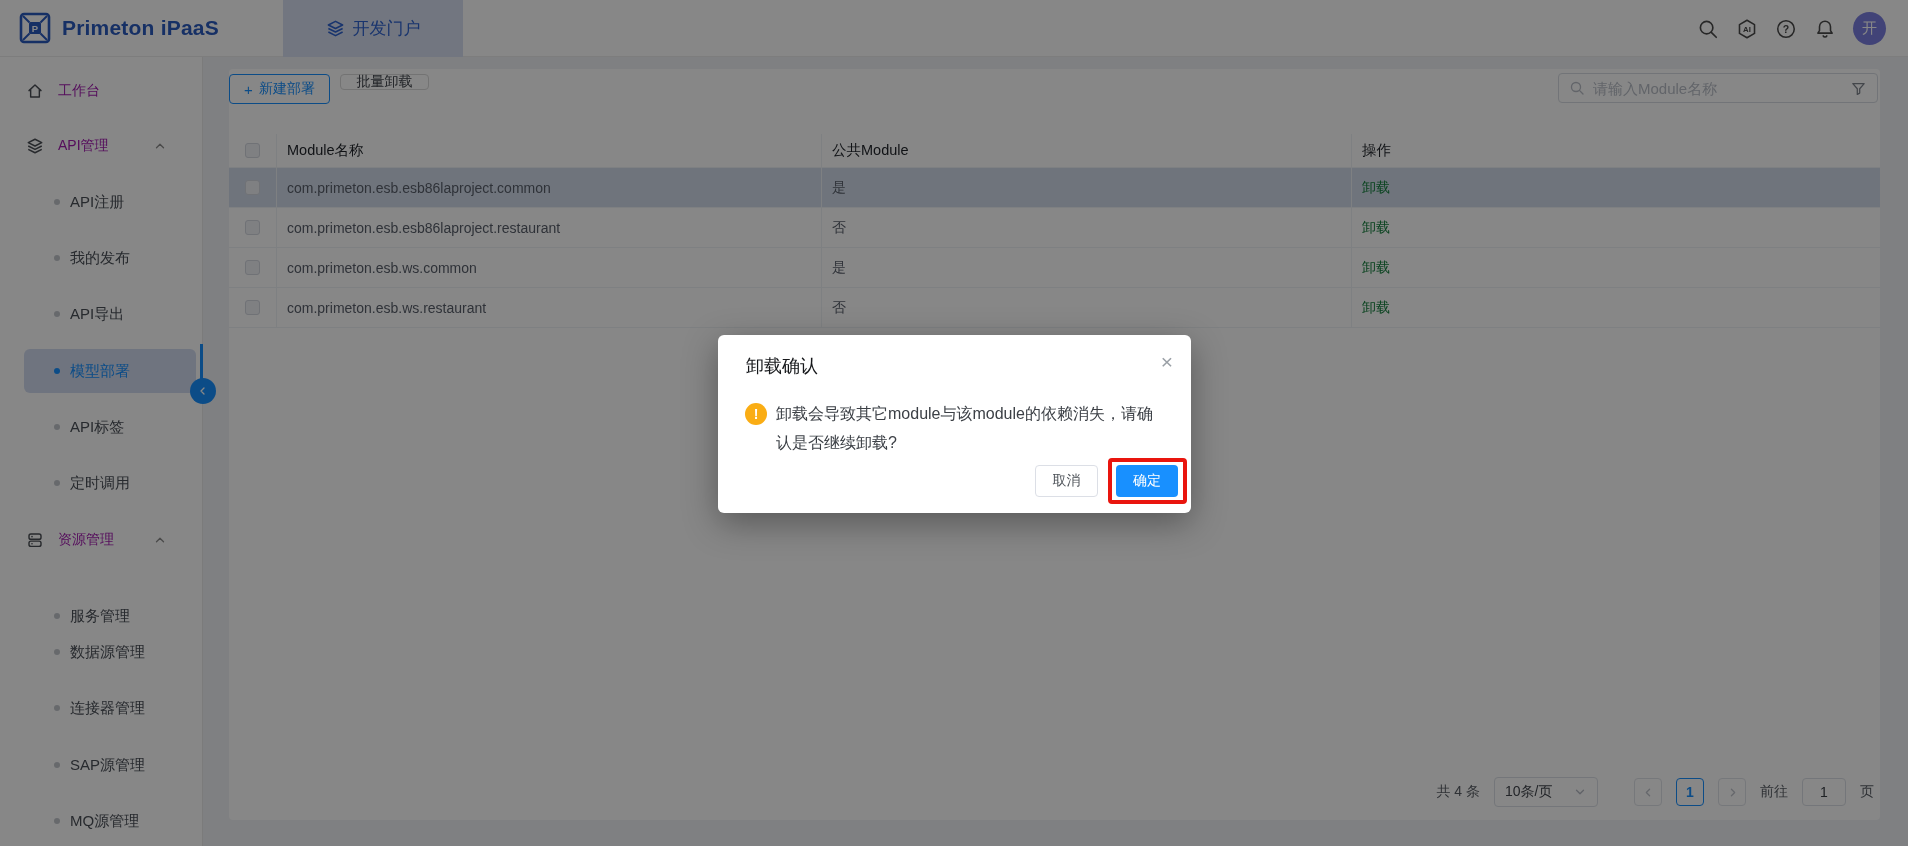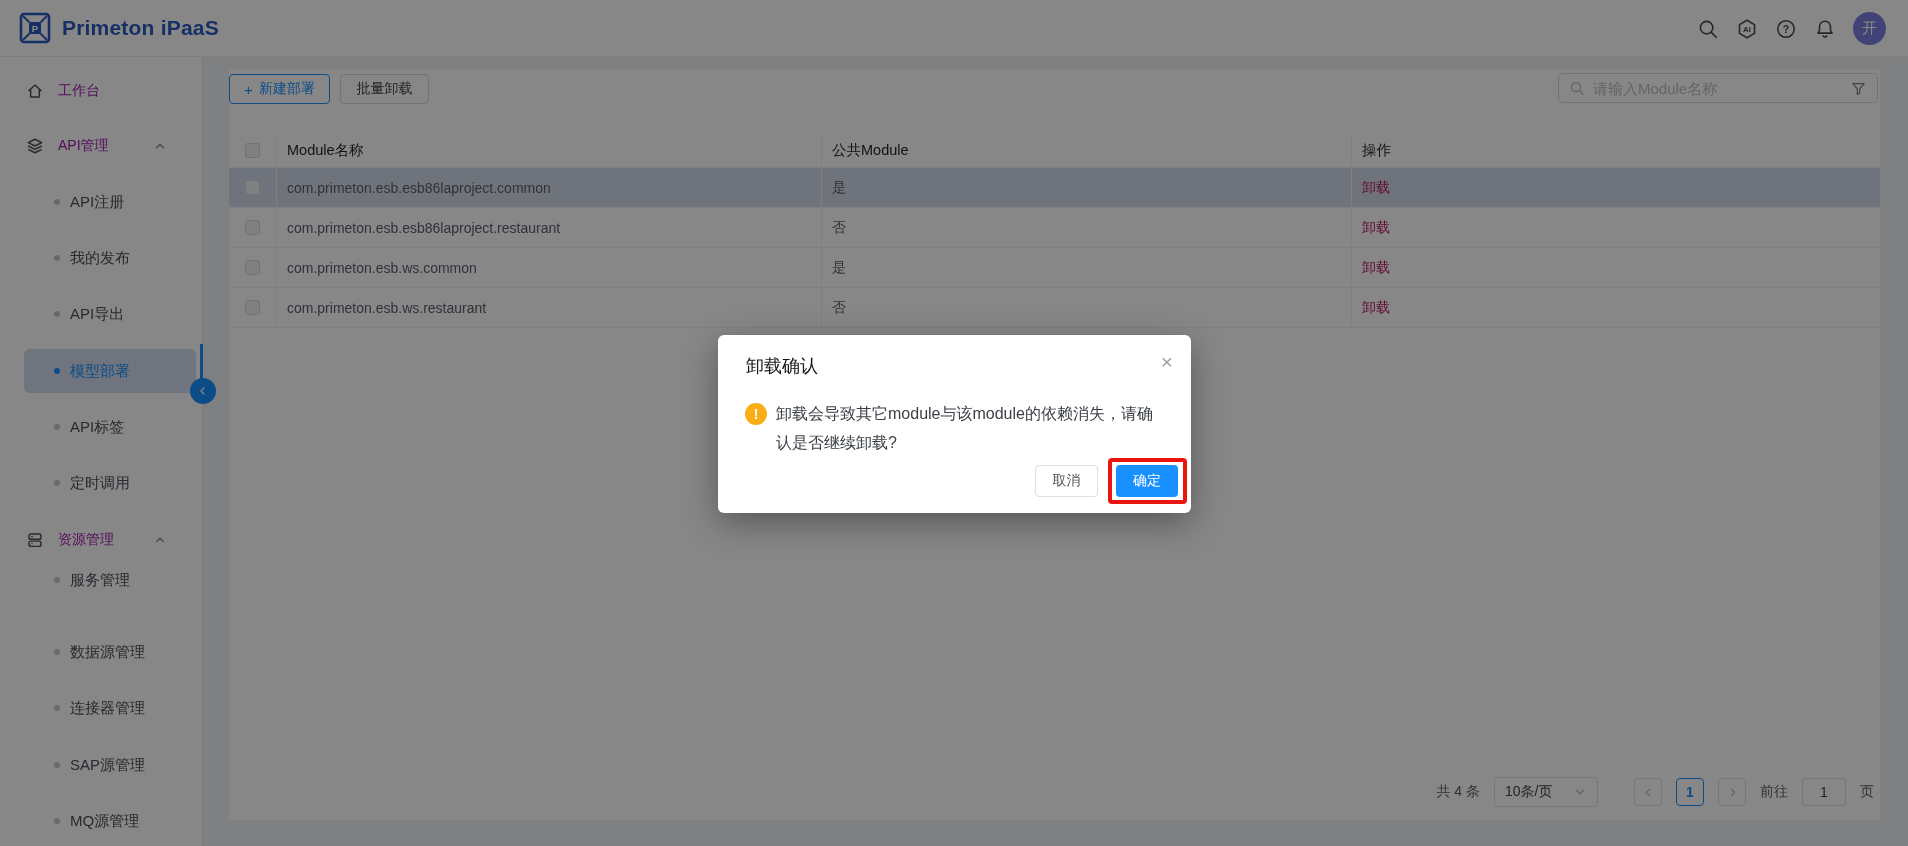--- a/index.html
+++ b/index.html
@@ -35,42 +35,42 @@
   .nav-sub.active .bullet { background:#1890ff; }
   .nav-sub.active .slabel { color:#1890ff; }
   .collapse-line { position:absolute; left:200px; top:344px; width:3px; height:36px; background:#1890ff; z-index:6; }
   .collapse-knob { position:absolute; left:190px; top:378px; width:26px; height:26px; border-radius:50%; background:#1890ff; color:#fff; display:flex; align-items:center; justify-content:center; z-index:6; cursor:pointer; }
 
   
   .card { position:absolute; left:229px; top:69px; width:1651px; height:751px; background:#ffffff; border-radius:4px; }
   .btn { display:flex; align-items:center; justify-content:center; font-size:14px; border-radius:4px; cursor:pointer; background:#fff; }
   .btn-new { position:absolute; left:0; top:5px; width:101px; height:30px; border:1px solid #1890ff; color:#1890ff; gap:6px; }
   .btn-new .plus { font-size:15px; line-height:1; }
-  .btn-batch { position:absolute; left:111px; top:5px; width:89px; height:30px; border:1px solid #d9d9d9; color:#42464d; }
+  .btn-batch { position:absolute; left:111px; top:5px; width:89px; height:16px; border:1px solid #d9d9d9; color:#42464d; }
   .search-box { position:absolute; left:1329px; top:4px; width:320px; height:30px; border:1px solid #d7dbe2; border-radius:4px; background:#fff; display:flex; align-items:center; padding:11px 10px; gap:8px; }
   .search-box input { flex:1; border:none; outline:none; font-size:15px; color:#3c4046; font-family:inherit; background:transparent; }
   .search-box input::placeholder { color:#b9bec7; }
   .sicon { width:16px; height:16px; color:#b9bec7; flex:none; }
   .ficon { width:17px; height:17px; color:#80868f; flex:none; cursor:pointer; }
 
   
   .table { position:absolute; left:0; top:65px; width:1651px; }
   .trow { display:flex; align-items:stretch; border-bottom:1px solid #eef1f5; }
   .thead { height:34px; }
   .tbody-row { height:40px; background:#fff; }
   .tbody-row.selected { background:#d2dceb; }
   .cell { display:flex; align-items:center; padding-left:10px; font-size:14px; color:#595f6b; border-right:1px solid #eef1f5; }
   .cell:last-child { border-right:none; }
   .cell-check { width:48px; justify-content:center; padding-left:0; }
   .cell-name { width:545px; }
   .cell-public { width:530px; }
   .cell-action { flex:1; }
   .thead .cell { color:#1f2329; font-weight:500; font-size:14.5px; }
   .checkbox { width:15px; height:15px; border:1px solid #d3d7df; border-radius:3px; background:#f0f2f5; cursor:pointer; }
-  .link { color:#be185d; cursor:pointer; }
+  .link { color:#15803d; cursor:pointer; }
 
   
   .pagination { position:absolute; right:6px; top:708px; height:30px; display:flex; align-items:center; gap:14px; font-size:14px; color:#5a5f66; }
   .page-size { width:104px; height:30px; border:1px solid #dcdfe6; border-radius:4px; display:flex; align-items:center; justify-content:space-between; padding:8px 10px; cursor:pointer; color:#42464d; }
   .pchev { width:14px; height:14px; color:#b5bac2; }
   .pg-btn { width:28px; height:28px; border:1px solid #dfe2e8; border-radius:4px; display:flex; align-items:center; justify-content:center; color:#c0c4cc; cursor:pointer; background:#fff; }
   .pg-btn.prev { margin-left:22px; }
   .pg-cur { width:28px; height:28px; border:1px solid #1890ff; border-radius:4px; display:flex; align-items:center; justify-content:center; color:#1890ff; font-weight:bold; cursor:pointer; background:#fff; }
   .goto-input { width:44px; height:28px; border:1px solid #dcdfe6; border-radius:4px; text-align:center; font-size:14px; color:#3c4046; outline:none; font-family:inherit; }
 
@@ -97,20 +97,28 @@
         <line x1="5" y1="5" x2="11.5" y2="11.5" stroke="#2b5bbf" stroke-width="2"></line>
         <line x1="29" y1="5" x2="22.5" y2="11.5" stroke="#2b5bbf" stroke-width="2"></line>
         <line x1="5" y1="29" x2="11.5" y2="22.5" stroke="#2b5bbf" stroke-width="2"></line>
         <line x1="29" y1="29" x2="22.5" y2="22.5" stroke="#2b5bbf" stroke-width="2"></line>
         <rect x="11" y="11" width="12" height="12" rx="1.5" fill="#2b5bbf"></rect>
         <text x="17" y="20.6" fill="#ffffff" font-size="9.5" font-weight="bold" text-anchor="middle" font-family="Liberation Sans, sans-serif">P</text>
       </svg>
       <span class="logo-text">Primeton iPaaS</span>
     </div>
 
+    <div class="portal-tab">
+      <svg width="19" height="19" viewBox="0 0 24 24" style="color:#2e62cf">
+        <path d="M12 3l9 4.5-9 4.5-9-4.5z" fill="none" stroke="currentColor" stroke-width="2" stroke-linejoin="round"></path>
+        <path d="M3 12l9 4.5 9-4.5" fill="none" stroke="currentColor" stroke-width="2" stroke-linejoin="round"></path>
+        <path d="M3 16.5l9 4.5 9-4.5" fill="none" stroke="currentColor" stroke-width="2" stroke-linejoin="round"></path>
+      </svg>
+      <span class="tab-label">开发门户</span>
+    </div>
 
     <div class="header-right">
       <svg class="hicon" viewBox="0 0 24 24">
         <circle cx="10.5" cy="10.5" r="6.8" fill="none" stroke="currentColor" stroke-width="1.8"></circle>
         <line x1="15.6" y1="15.6" x2="21" y2="21" stroke="currentColor" stroke-width="1.8" stroke-linecap="round"></line>
       </svg>
       <svg class="hicon" viewBox="0 0 24 24">
         <path d="M12 2.5l8.2 4.7v9.6L12 21.5l-8.2-4.7V7.2z" fill="none" stroke="currentColor" stroke-width="1.7" stroke-linejoin="round"></path>
         <text x="12" y="15.4" fill="currentColor" font-size="8.5" font-weight="bold" text-anchor="middle" font-family="Liberation Sans, sans-serif">AI</text>
       </svg>
@@ -181,21 +189,21 @@
         <rect x="4" y="13.5" width="16" height="7" rx="2.5" fill="none" stroke="currentColor" stroke-width="1.9"></rect>
         <circle cx="8" cy="7.5" r="1.1" fill="currentColor"></circle>
         <circle cx="8" cy="17" r="1.1" fill="currentColor"></circle>
       </svg>
       <span class="glabel">资源管理</span>
       <svg class="chev" viewBox="0 0 24 24">
         <polyline points="6,15 12,9 18,15" fill="none" stroke="currentColor" stroke-width="2.2" stroke-linecap="round" stroke-linejoin="round"></polyline>
       </svg>
     </div>
 
-    <div class="nav-row nav-sub" style="top:501px">
+    <div class="nav-row nav-sub" style="top:537px">
       <span class="bullet"></span>
       <span class="slabel">服务管理</span>
     </div>
     <div class="nav-row nav-sub" style="top:573px">
       <span class="bullet"></span>
       <span class="slabel">数据源管理</span>
     </div>
     <div class="nav-row nav-sub" style="top:629px">
       <span class="bullet"></span>
       <span class="slabel">连接器管理</span>

